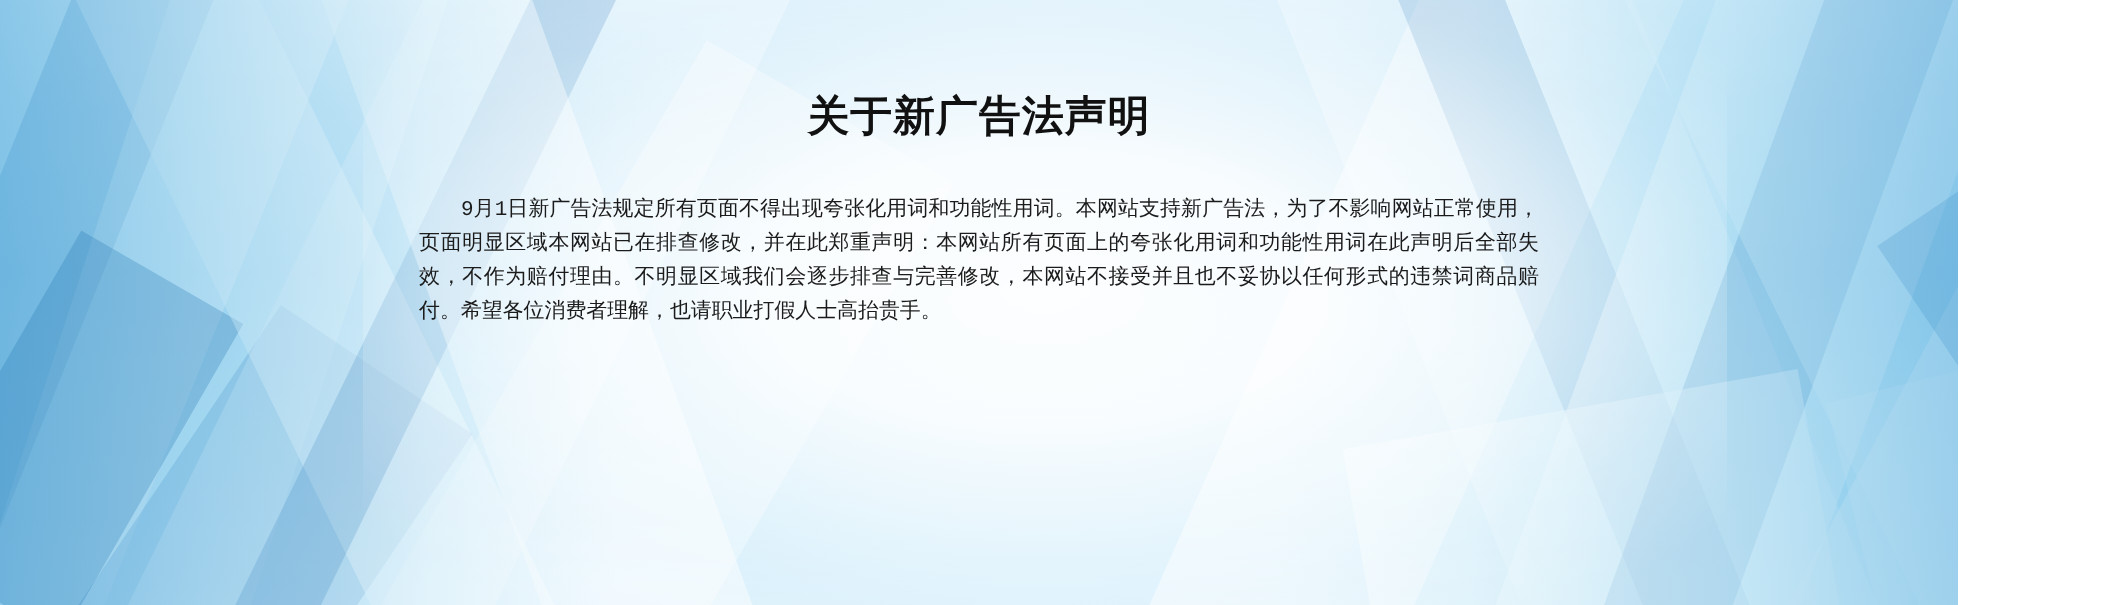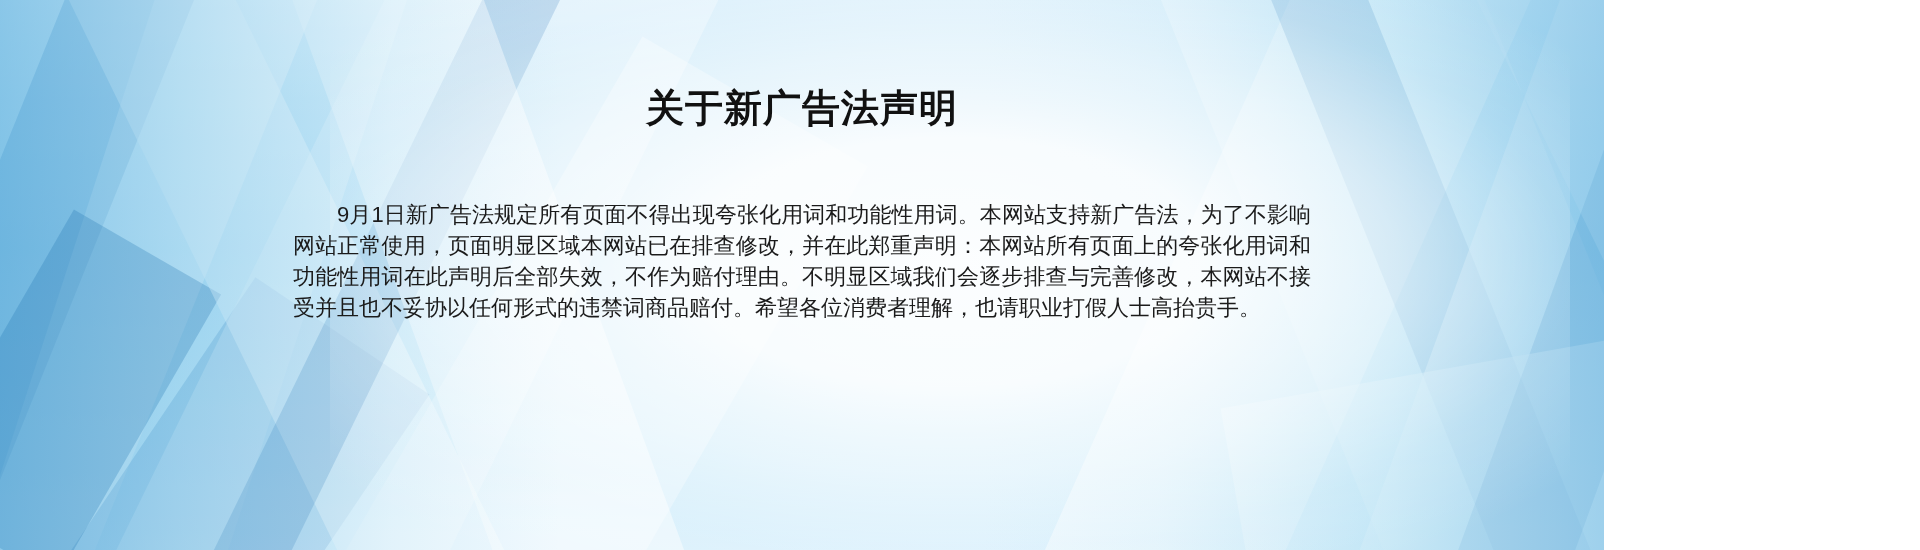--- a/index.html
+++ b/index.html
@@ -2,24 +2,24 @@
 <html><head>
 <meta charset="utf-8">
 <style>
   html, body {
     margin: 0;
     padding: 0;
     background: #ffffff;
   }
   #stage {
     position: relative;
-    width: 1604px;
+    width: 1780px;
     height: 550px;
     overflow: hidden;
-    font-family: Liberation Sans, sans-serif;
+    font-family: Liberation Mono, monospace;
   }
 
   
   .bg-base {
     position: absolute;
     inset: 0;
     background:
       linear-gradient(180deg, #d7eefb 0%, #bfe4f7 18%, #a9dbf4 45%, #bfe6f8 72%, #d9f0fc 100%);
   }
   .bg-left-wash {
@@ -84,22 +84,22 @@
     margin-top: 86px;
     font-size: 38px;
     font-weight: bold;
     color: #111111;
     letter-spacing: 1px;
     line-height: 1.2;
     text-align: center;
   }
   .notice-body {
     width: 1018px;
-    margin-top: 42px;
-    font-size: 22px;
+    margin-top: 18px;
+    font-size: 19px;
     line-height: 31px;
     color: #1b1b1b;
     text-align: justify;
     text-justify: inter-ideograph;
   }
   .para {
     margin: 0;
   }
   .para.indent {
     text-indent: 2em;

